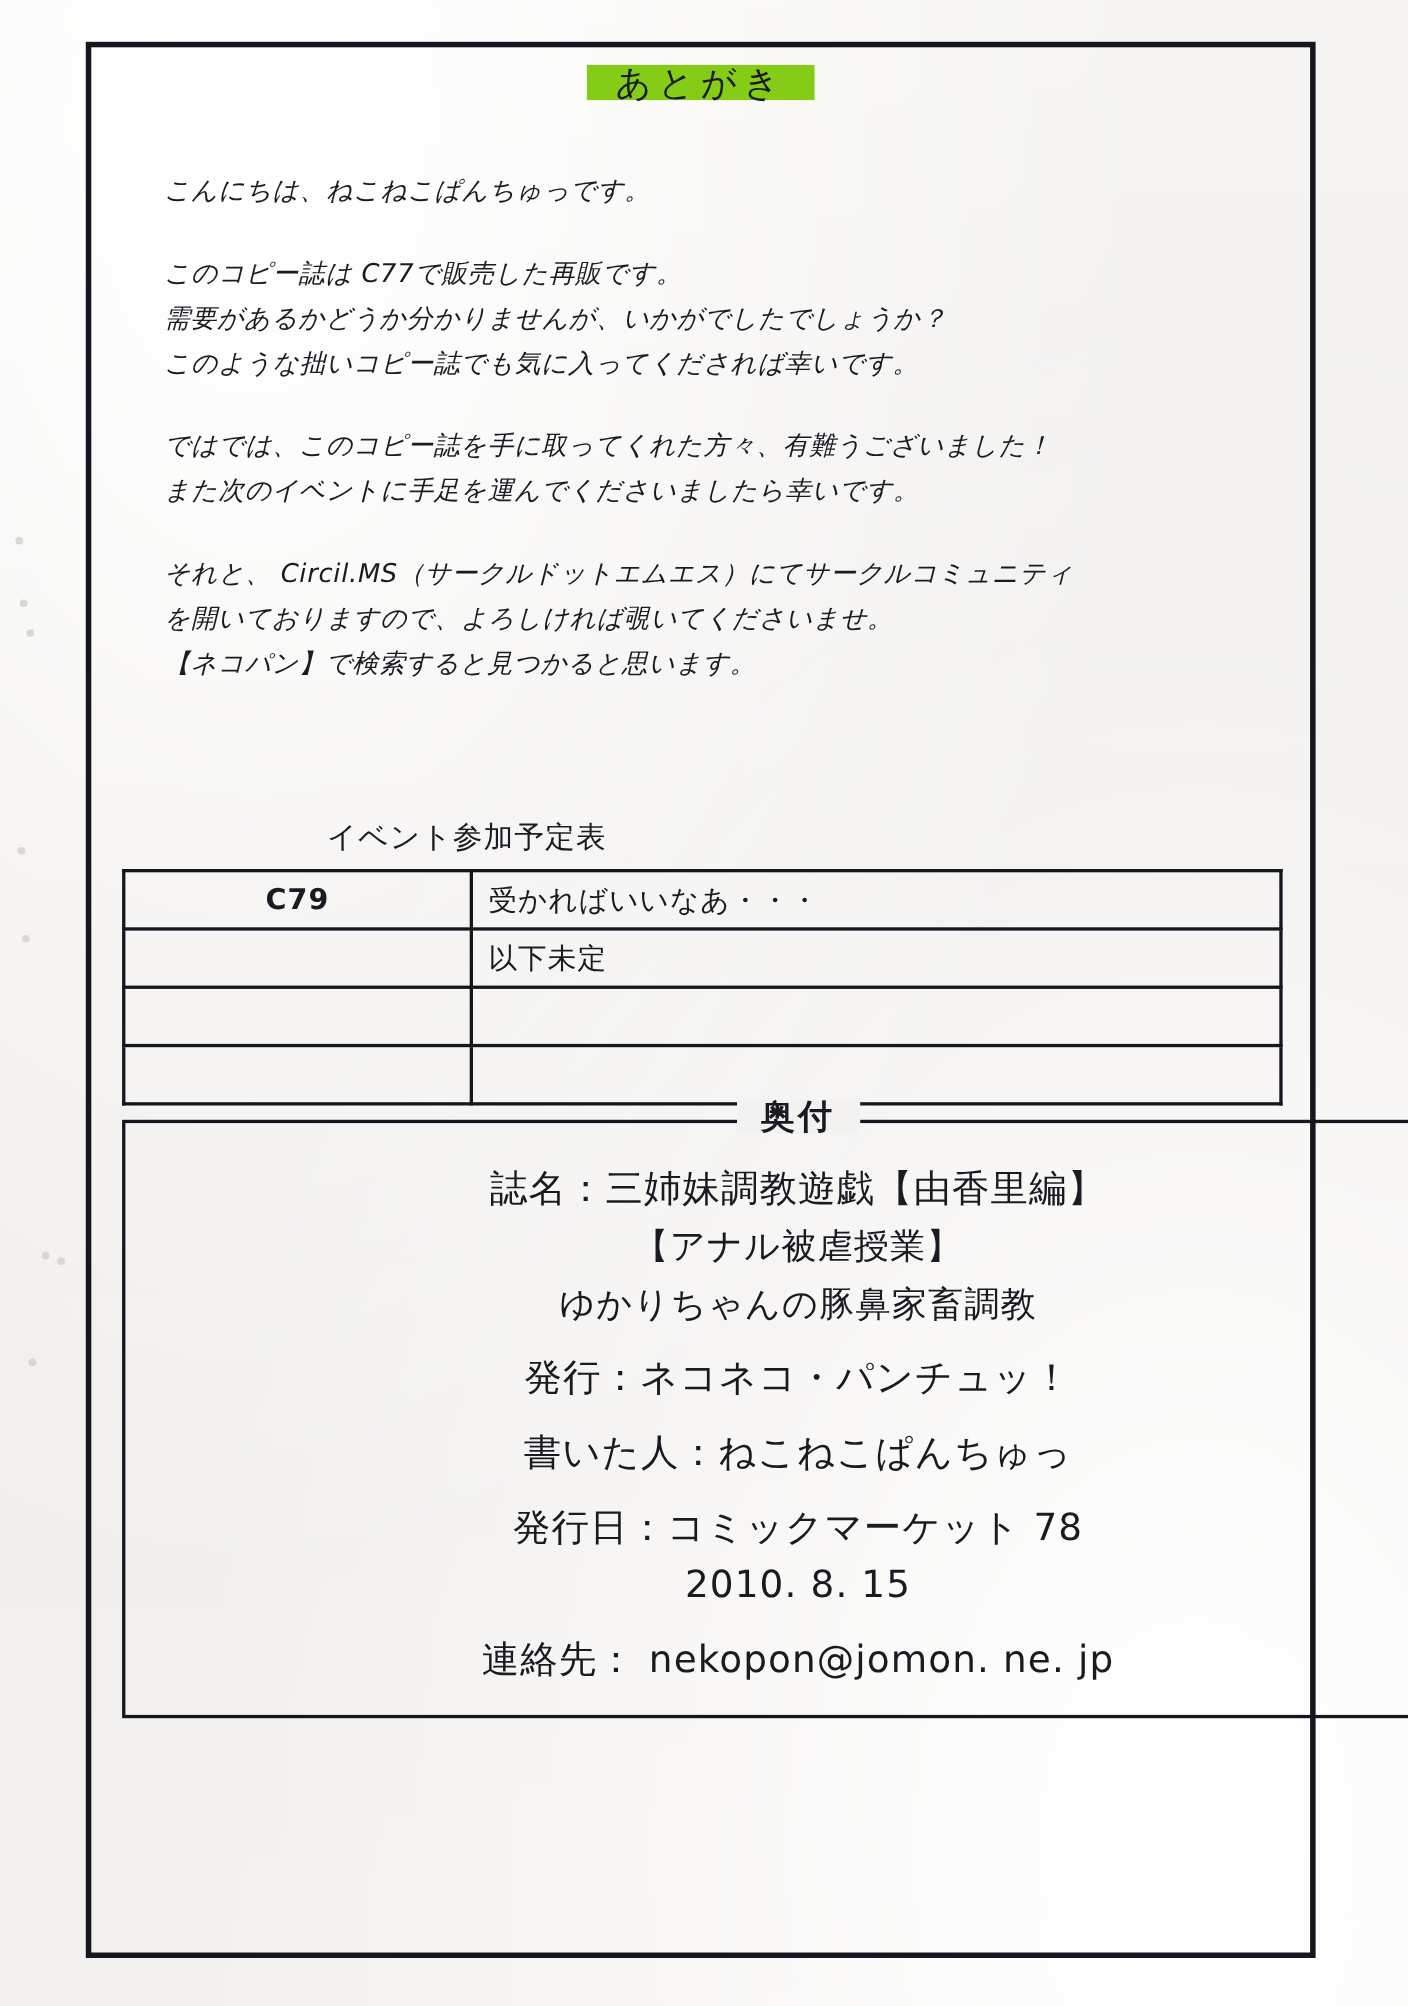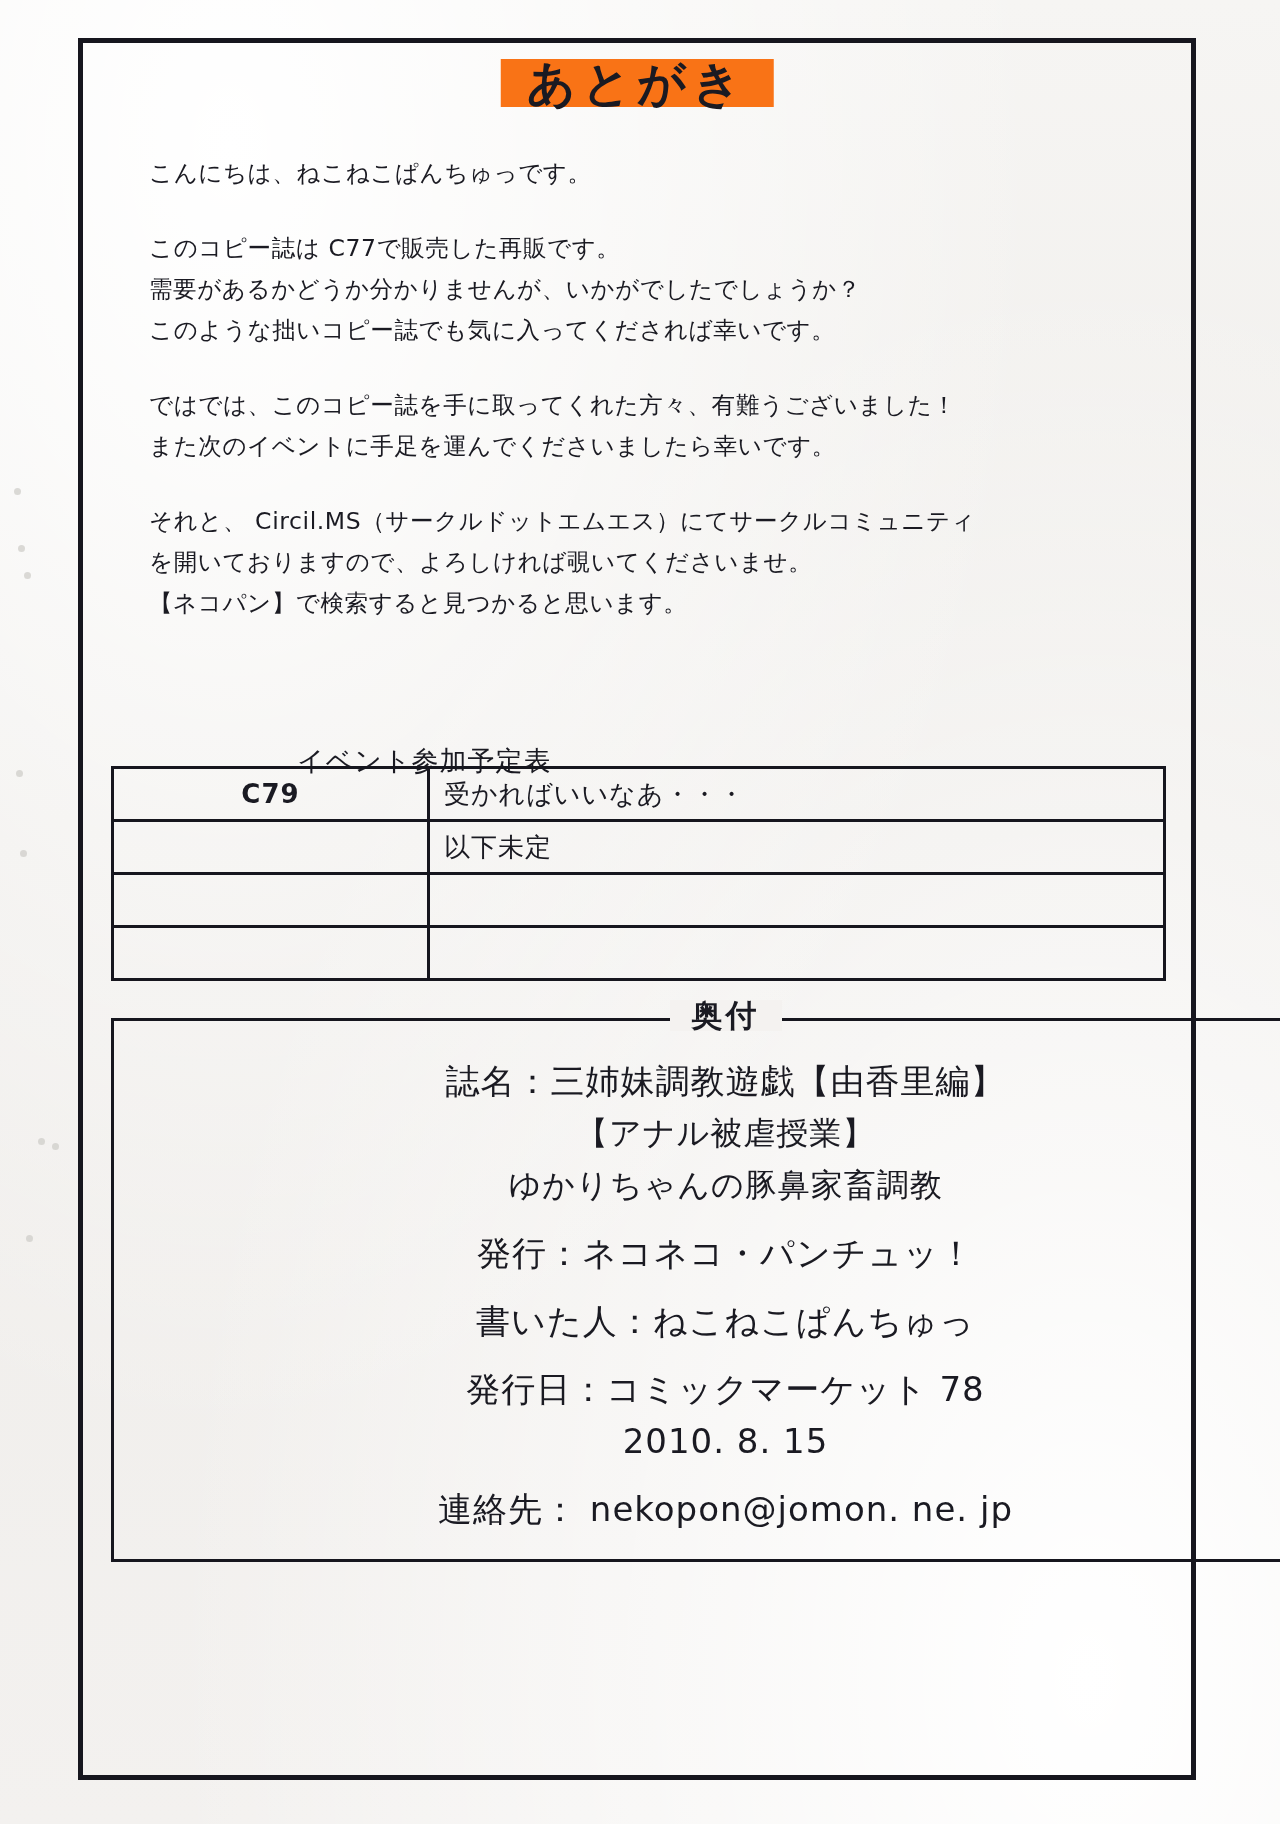--- a/index.html
+++ b/index.html
@@ -48,53 +48,53 @@
     height: 1742px;
     border: 5px solid #16161e;
     box-sizing: border-box;
   }
   
   .doc-title {
     position: absolute;
     left: 50%;
     transform: translateX(-50%);
     top: 16px;
-    background: #f97316;
+    background: #84cc16;
     padding: 0 26px;
-    font-size: 48px;
-    font-weight: bold;
+    font-size: 32px;
+    font-weight: normal;
     letter-spacing: 6px;
     line-height: 1;
     white-space: nowrap;
   }
   .body-text {
     position: absolute;
     left: 66px;
     top: 110px;
     width: 980px;
     font-size: 23.5px;
     line-height: 41px;
     letter-spacing: .6px;
   }
   .para { margin-bottom: 34px; }
   .para:last-child { margin-bottom: 0; }
-  .para div { white-space: nowrap; }
+  .para div { white-space: nowrap; font-style: italic; }
 
   .schedule-title {
     position: absolute;
     left: 214px;
     top: 700px;
     font-size: 27px;
     letter-spacing: 1px;
     white-space: nowrap;
   }
   table.schedule {
     position: absolute;
     left: 28px;
-    top: 723px;
+    top: 747px;
     width: 1055px;
     border-collapse: collapse;
     table-layout: fixed;
   }
   table.schedule td {
     border: 3px solid #16161e;
     height: 50px;
     font-size: 26px;
     padding: 0 14px;
   }

